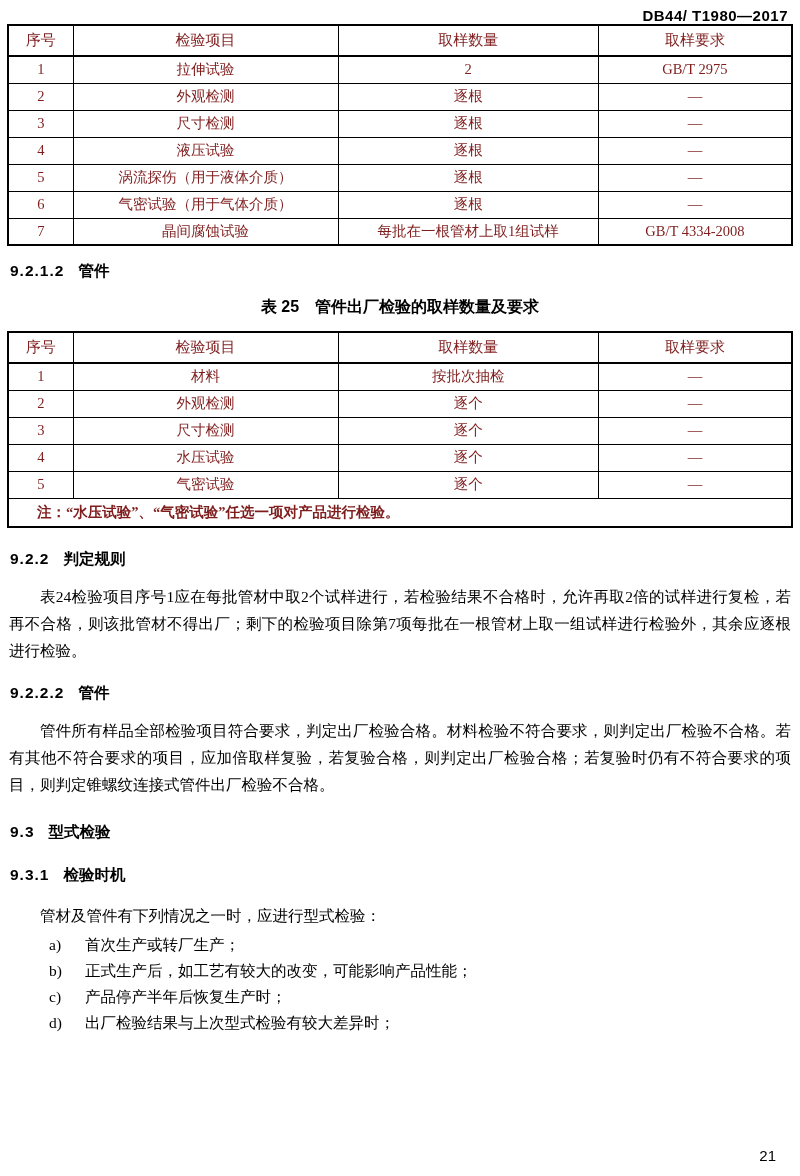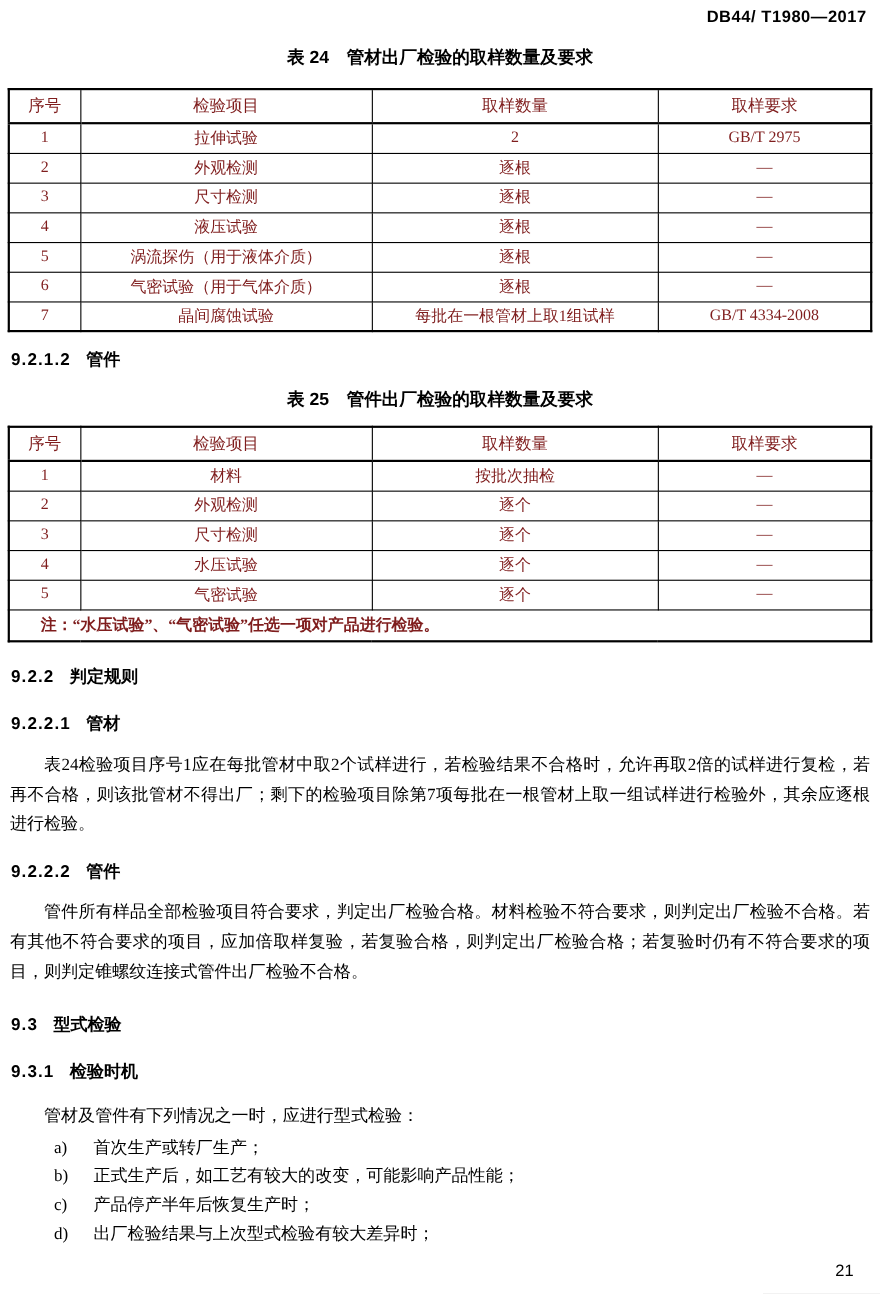--- a/index.html
+++ b/index.html
@@ -112,21 +112,20 @@
 <body>
 
 <div class="page">
 
   <div class="doc-header">
     <span>DB44/ T1980—2017</span>
   </div>
 
   <div class="content">
 
-    <div class="table-title title-24">表 24　管材出厂检验的取样数量及要求</div>
 
     <table class="std-table">
       <colgroup>
         <col style="width:8.3%">
           <col style="width:33.8%">
           <col style="width:33.2%">
           <col style="width:24.7%">
       </colgroup>
       <thead>
         <tr>
@@ -240,23 +239,20 @@
         <tr>
           <td class="note-cell" colspan="4">注：“水压试验”、“气密试验”任选一项对产品进行检验。</td>
         </tr>
       </tfoot>
     </table>
 
     <div class="section-heading m2">
       <span class="sec-num">9.2.2</span><span>判定规则</span>
     </div>
 
-    <div class="section-heading m5">
-      <span class="sec-num">9.2.2.1</span><span>管材</span>
-    </div>
 
     <div class="body-para m6">表24检验项目序号1应在每批管材中取2个试样进行，若检验结果不合格时，允许再取2倍的试样进行复检，若再不合格，则该批管材不得出厂；剩下的检验项目除第7项每批在一根管材上取一组试样进行检验外，其余应逐根进行检验。</div>
 
     <div class="section-heading m7">
       <span class="sec-num">9.2.2.2</span><span>管件</span>
     </div>
 
     <div class="body-para m6">管件所有样品全部检验项目符合要求，判定出厂检验合格。材料检验不符合要求，则判定出厂检验不合格。若有其他不符合要求的项目，应加倍取样复验，若复验合格，则判定出厂检验合格；若复验时仍有不符合要求的项目，则判定锥螺纹连接式管件出厂检验不合格。</div>
 
     <div class="section-heading m4">

